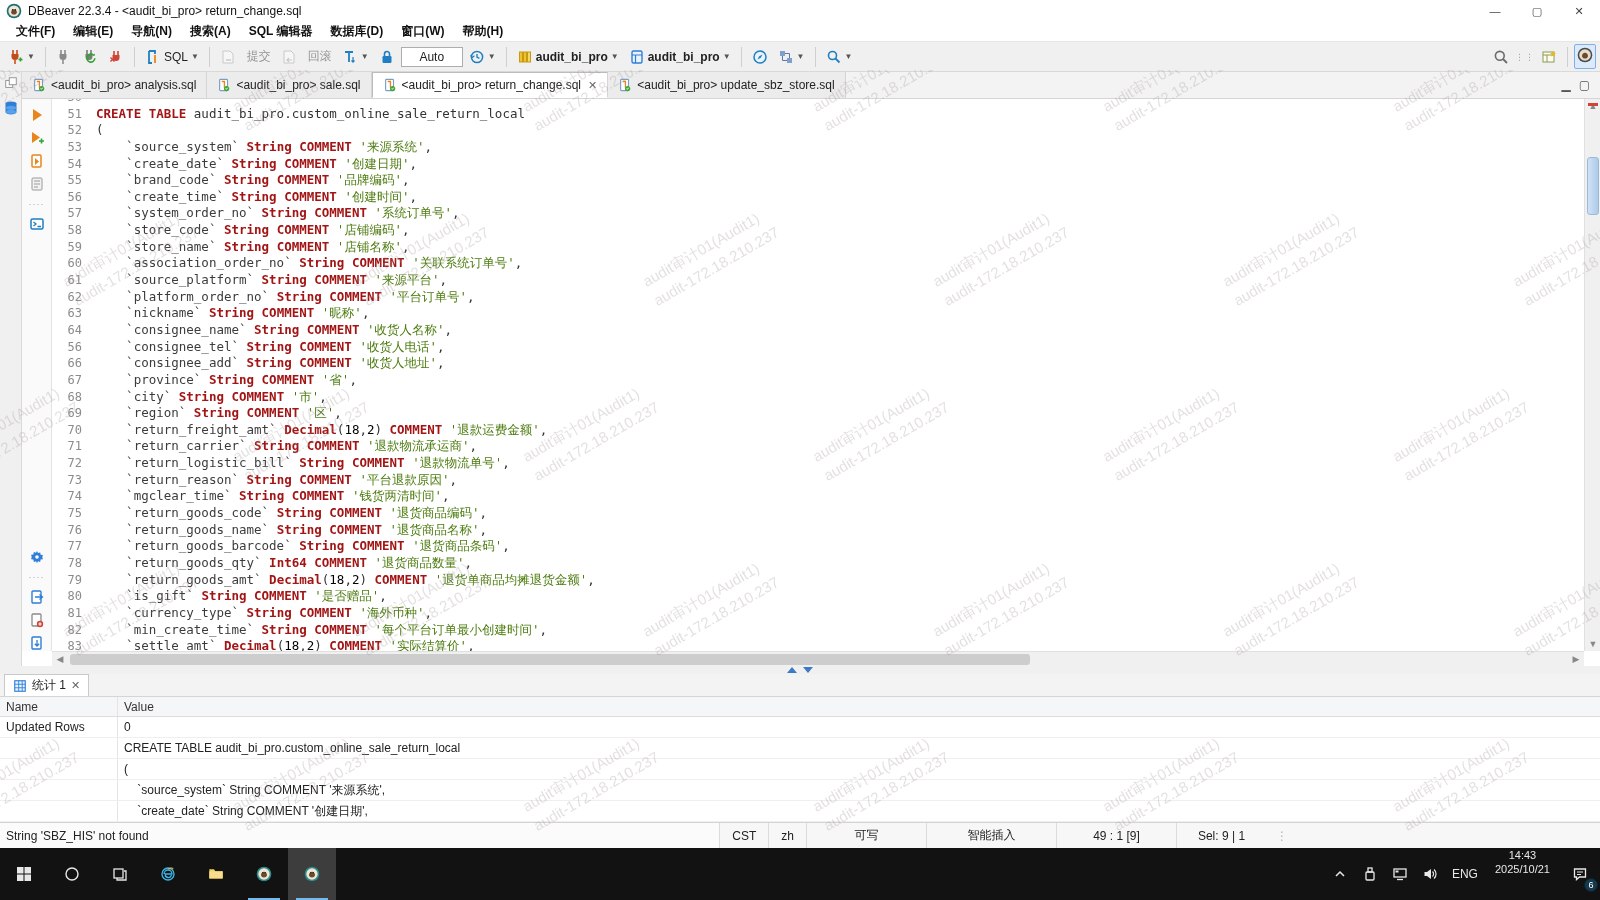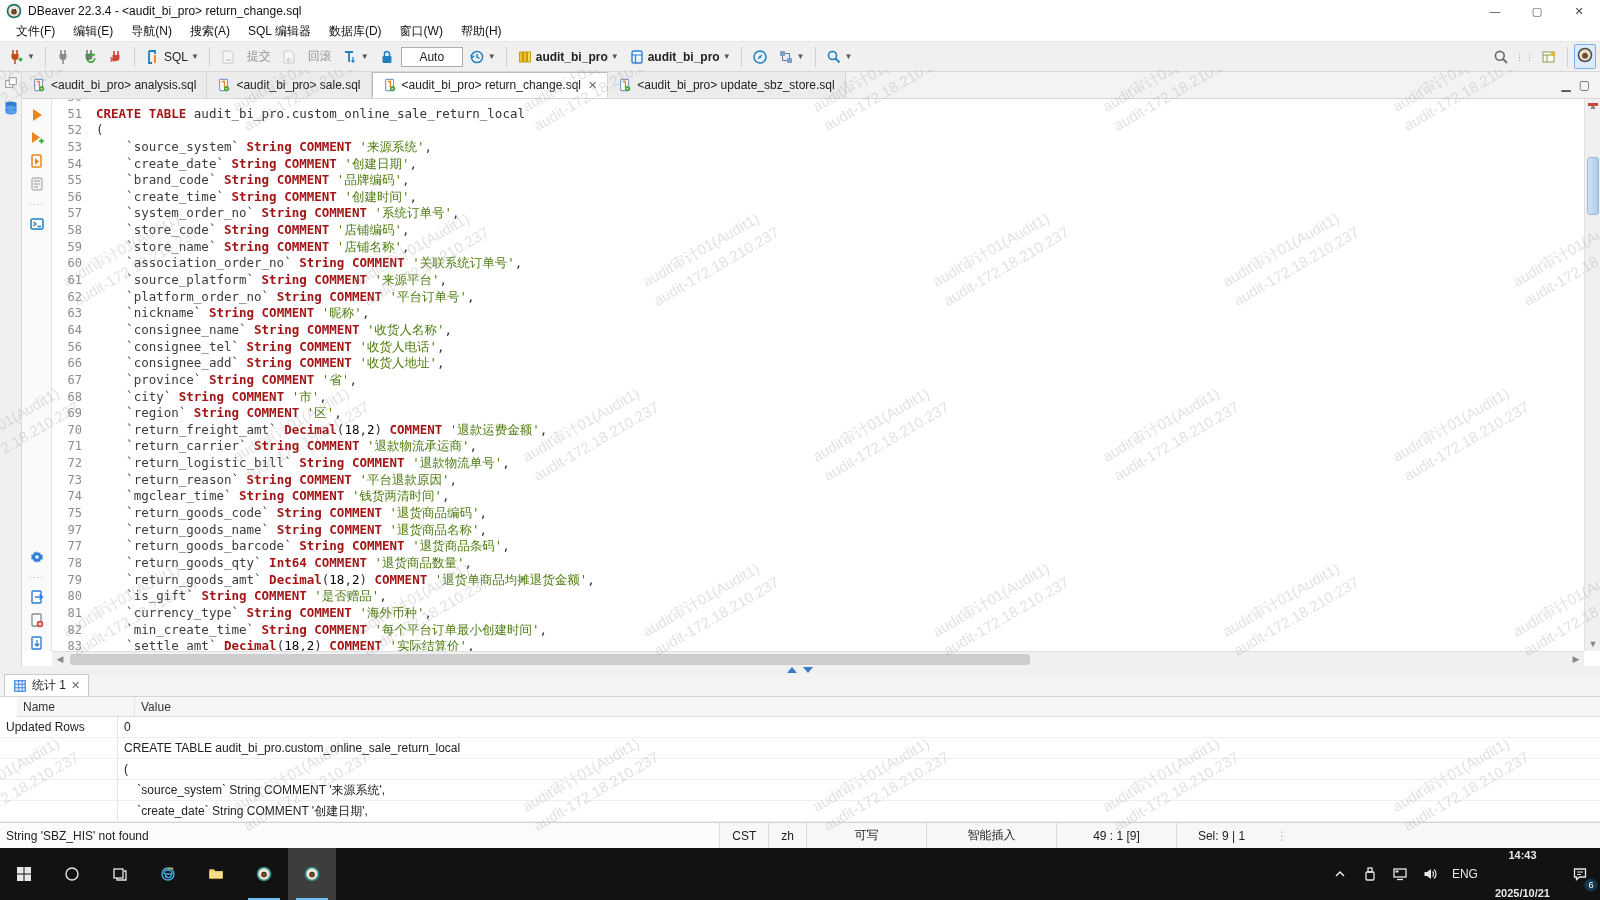--- a/index.html
+++ b/index.html
@@ -8,21 +8,21 @@
   #app { position:relative; width:1600px; height:900px; background:#fff; }
 
   
   .titlebar { position:absolute; top:0; left:0; right:0; height:22px; background:#fff; display:flex; align-items:center; padding-left:6px; }
   .titlebar .t-title { margin-left:6px; font-size:12px; color:#111; }
   .win-controls { margin-left:auto; display:flex; height:22px; }
   .win-btn { width:42px; height:22px; display:flex; align-items:center; justify-content:center; color:#444; font-size:11px; }
 
   
   .menubar { position:absolute; top:22px; left:0; right:0; height:20px; background:#fff; display:flex; align-items:center; padding-left:8px; gap:2px; border-bottom:1px solid #e6e6e6; }
-  .menu-item { padding:2px 8px; color:#111; }
+  .menu-item { padding:2px 8px; color:#111;font-weight:bold; }
 
   
   .toolbar { position:absolute; top:42px; left:0; right:0; height:30px; background:#f0f0f0; display:flex; align-items:center; padding:0 4px; gap:2px; border-bottom:1px solid #d9d9d9; }
   .tb-sep { width:1px; height:20px; background:#cfcfcf; margin:0 4px; }
   .tb-btn { display:inline-flex; align-items:center; gap:3px; padding:3px 4px; border-radius:2px; color:#222; }
   .tb-btn.disabled { opacity:.45;gap:11px; }
   .tb-label { font-size:12px; }
   .tb-label.bold { font-weight:bold; }
   .caret { font-size:8px; color:#555; }
   .combo { background:#fff; border:1px solid #adadad; padding:2px 10px; min-width:62px; text-align:center; }
@@ -70,40 +70,40 @@
   .sash .tri { width:0; height:0; border-left:5px solid transparent; border-right:5px solid transparent; }
   .tri.up { border-bottom:6px solid #3e79c4; }
   .tri.dn { border-top:6px solid #3e79c4; }
 
   
   .stats-tabs { position:absolute; top:674px; left:0; right:0; height:23px; background:#f3f3f3; border-bottom:1px solid #d5d5d5; display:flex; align-items:center; }
   .stats-tab { height:22px; background:#fff; border:1px solid #c9c9c9; border-bottom:none; display:flex; align-items:center; gap:5px; padding:0 8px; margin-left:4px; }
   .stats-tab .close { color:#666; font-size:11px; }
   .stats-table { position:absolute; top:697px; left:0; right:0; height:125px; background:#fff; overflow:hidden; font-size:12px; }
   .st-row { display:flex; height:21px; line-height:21px; border-bottom:1px solid #efefef; }
-  .st-row.header { background:#f5f6f7; border-bottom:1px solid #dcdcdc; color:#333; height:20px; line-height:20px;margin-left:17px; }
+  .st-row.header { background:#f5f6f7; border-bottom:1px solid #dcdcdc; color:#333; height:20px; line-height:20px; }
   .st-name { width:118px; padding:0 6px; border-right:1px solid #e4e4e4; flex:none; }
   .st-value { flex:1; padding:0 6px; white-space:pre; }
 
   
   .statusbar { position:absolute; top:822px; left:0; right:0; height:26px; background:#f7f7f7; border-top:1px solid #d4d4d4; display:flex; align-items:stretch; font-size:12px; color:#222; }
   .sb-msg { flex:1; display:flex; align-items:center; padding:0 6px; background:#fbfbfb; }
   .sb-seg { display:flex; align-items:center; justify-content:center; padding:0 12px; border-left:1px solid #dcdcdc; }
   .sb-handle { display:flex; align-items:center; padding:0 10px; color:#b5b5b5; letter-spacing:2px; }
 
   
   .taskbar { position:absolute; top:848px; left:0; right:0; height:52px; background:#121212; display:flex; align-items:stretch; color:#e8e8e8; }
   .tb-app { width:48px; display:flex; align-items:center; justify-content:center; position:relative; }
   .tb-app.running::after { content:""; position:absolute; bottom:0; left:8px; right:8px; height:2px; background:#76b9ed; }
   .tb-app.active { background:#3d3d3d; }
   .tb-app svg { width:24px; height:24px; }
   .tray { margin-left:auto; display:flex; align-items:center; gap:0; }
   .tray-item { height:100%; display:flex; align-items:center; justify-content:center; padding:0 7px; position:relative; }
   .tray-item svg { width:16px; height:16px; }
-  .clock { display:flex; flex-direction:column; align-items:center; justify-content:space-between; font-size:11px; line-height:14px; padding:0 10px;font-weight:bold; }
+  .clock { display:flex; flex-direction:column; align-items:center; justify-content:flex-start; font-size:11px; line-height:14px; padding:0 10px; }
   .badge { position:absolute; right:2px; bottom:8px; min-width:14px; height:14px; border-radius:7px; background:#16384c; color:#fff; font-size:9px; display:flex; align-items:center; justify-content:center; border:1px solid #0c2230; }
 
   
   #wm { position:absolute; top:70px; left:0; width:1600px; height:778px; pointer-events:none; z-index:50; overflow:hidden; }
   .wm-cell { position:absolute; transform:rotate(-30deg); color:rgba(165,152,152,.30); font-size:15px; line-height:22px; white-space:nowrap; }
 </style>
 </head>
 <body>
 
 <div id="app">
@@ -469,21 +469,21 @@
         <div class="code-line"><span class="ln">66</span><span class="code"><span class="tok-pl">    </span><span class="tok-id">`consignee_add`</span><span class="tok-pl"> </span><span class="tok-kw">String</span><span class="tok-pl"> </span><span class="tok-kw">COMMENT</span><span class="tok-pl"> </span><span class="tok-str">'收货人地址'</span><span class="tok-pl">,</span></span></div>
         <div class="code-line"><span class="ln">67</span><span class="code"><span class="tok-pl">    </span><span class="tok-id">`province`</span><span class="tok-pl"> </span><span class="tok-kw">String</span><span class="tok-pl"> </span><span class="tok-kw">COMMENT</span><span class="tok-pl"> </span><span class="tok-str">'省'</span><span class="tok-pl">,</span></span></div>
         <div class="code-line"><span class="ln">68</span><span class="code"><span class="tok-pl">    </span><span class="tok-id">`city`</span><span class="tok-pl"> </span><span class="tok-kw">String</span><span class="tok-pl"> </span><span class="tok-kw">COMMENT</span><span class="tok-pl"> </span><span class="tok-str">'市'</span><span class="tok-pl">,</span></span></div>
         <div class="code-line"><span class="ln">69</span><span class="code"><span class="tok-pl">    </span><span class="tok-id">`region`</span><span class="tok-pl"> </span><span class="tok-kw">String</span><span class="tok-pl"> </span><span class="tok-kw">COMMENT</span><span class="tok-pl"> </span><span class="tok-str">'区'</span><span class="tok-pl">,</span></span></div>
         <div class="code-line"><span class="ln">70</span><span class="code"><span class="tok-pl">    </span><span class="tok-id">`return_freight_amt`</span><span class="tok-pl"> </span><span class="tok-kw">Decimal</span><span class="tok-pl">(</span><span class="tok-num">18</span><span class="tok-pl">,</span><span class="tok-num">2</span><span class="tok-pl">)</span><span class="tok-pl"> </span><span class="tok-kw">COMMENT</span><span class="tok-pl"> </span><span class="tok-str">'退款运费金额'</span><span class="tok-pl">,</span></span></div>
         <div class="code-line"><span class="ln">71</span><span class="code"><span class="tok-pl">    </span><span class="tok-id">`return_carrier`</span><span class="tok-pl"> </span><span class="tok-kw">String</span><span class="tok-pl"> </span><span class="tok-kw">COMMENT</span><span class="tok-pl"> </span><span class="tok-str">'退款物流承运商'</span><span class="tok-pl">,</span></span></div>
         <div class="code-line"><span class="ln">72</span><span class="code"><span class="tok-pl">    </span><span class="tok-id">`return_logistic_bill`</span><span class="tok-pl"> </span><span class="tok-kw">String</span><span class="tok-pl"> </span><span class="tok-kw">COMMENT</span><span class="tok-pl"> </span><span class="tok-str">'退款物流单号'</span><span class="tok-pl">,</span></span></div>
         <div class="code-line"><span class="ln">73</span><span class="code"><span class="tok-pl">    </span><span class="tok-id">`return_reason`</span><span class="tok-pl"> </span><span class="tok-kw">String</span><span class="tok-pl"> </span><span class="tok-kw">COMMENT</span><span class="tok-pl"> </span><span class="tok-str">'平台退款原因'</span><span class="tok-pl">,</span></span></div>
         <div class="code-line"><span class="ln">74</span><span class="code"><span class="tok-pl">    </span><span class="tok-id">`mgclear_time`</span><span class="tok-pl"> </span><span class="tok-kw">String</span><span class="tok-pl"> </span><span class="tok-kw">COMMENT</span><span class="tok-pl"> </span><span class="tok-str">'钱货两清时间'</span><span class="tok-pl">,</span></span></div>
         <div class="code-line"><span class="ln">75</span><span class="code"><span class="tok-pl">    </span><span class="tok-id">`return_goods_code`</span><span class="tok-pl"> </span><span class="tok-kw">String</span><span class="tok-pl"> </span><span class="tok-kw">COMMENT</span><span class="tok-pl"> </span><span class="tok-str">'退货商品编码'</span><span class="tok-pl">,</span></span></div>
-        <div class="code-line"><span class="ln">97</span><span class="code"><span class="tok-pl">    </span><span class="tok-id">`return_goods_name`</span><span class="tok-pl"> </span><span class="tok-kw">String</span><span class="tok-pl"> </span><span class="tok-kw">COMMENT</span><span class="tok-pl"> </span><span class="tok-str">'退货商品名称'</span><span class="tok-pl">,</span></span></div>
+        <div class="code-line"><span class="ln">76</span><span class="code"><span class="tok-pl">    </span><span class="tok-id">`return_goods_name`</span><span class="tok-pl"> </span><span class="tok-kw">String</span><span class="tok-pl"> </span><span class="tok-kw">COMMENT</span><span class="tok-pl"> </span><span class="tok-str">'退货商品名称'</span><span class="tok-pl">,</span></span></div>
         <div class="code-line"><span class="ln">77</span><span class="code"><span class="tok-pl">    </span><span class="tok-id">`return_goods_barcode`</span><span class="tok-pl"> </span><span class="tok-kw">String</span><span class="tok-pl"> </span><span class="tok-kw">COMMENT</span><span class="tok-pl"> </span><span class="tok-str">'退货商品条码'</span><span class="tok-pl">,</span></span></div>
         <div class="code-line"><span class="ln">78</span><span class="code"><span class="tok-pl">    </span><span class="tok-id">`return_goods_qty`</span><span class="tok-pl"> </span><span class="tok-kw">Int64</span><span class="tok-pl"> </span><span class="tok-kw">COMMENT</span><span class="tok-pl"> </span><span class="tok-str">'退货商品数量'</span><span class="tok-pl">,</span></span></div>
         <div class="code-line"><span class="ln">79</span><span class="code"><span class="tok-pl">    </span><span class="tok-id">`return_goods_amt`</span><span class="tok-pl"> </span><span class="tok-kw">Decimal</span><span class="tok-pl">(</span><span class="tok-num">18</span><span class="tok-pl">,</span><span class="tok-num">2</span><span class="tok-pl">)</span><span class="tok-pl"> </span><span class="tok-kw">COMMENT</span><span class="tok-pl"> </span><span class="tok-str">'退货单商品均摊退货金额'</span><span class="tok-pl">,</span></span></div>
         <div class="code-line"><span class="ln">80</span><span class="code"><span class="tok-pl">    </span><span class="tok-id">`is_gift`</span><span class="tok-pl"> </span><span class="tok-kw">String</span><span class="tok-pl"> </span><span class="tok-kw">COMMENT</span><span class="tok-pl"> </span><span class="tok-str">'是否赠品'</span><span class="tok-pl">,</span></span></div>
         <div class="code-line"><span class="ln">81</span><span class="code"><span class="tok-pl">    </span><span class="tok-id">`currency_type`</span><span class="tok-pl"> </span><span class="tok-kw">String</span><span class="tok-pl"> </span><span class="tok-kw">COMMENT</span><span class="tok-pl"> </span><span class="tok-str">'海外币种'</span><span class="tok-pl">,</span></span></div>
         <div class="code-line"><span class="ln">82</span><span class="code"><span class="tok-pl">    </span><span class="tok-id">`min_create_time`</span><span class="tok-pl"> </span><span class="tok-kw">String</span><span class="tok-pl"> </span><span class="tok-kw">COMMENT</span><span class="tok-pl"> </span><span class="tok-str">'每个平台订单最小创建时间'</span><span class="tok-pl">,</span></span></div>
         <div class="code-line"><span class="ln">83</span><span class="code"><span class="tok-pl">    </span><span class="tok-id">`settle_amt`</span><span class="tok-pl"> </span><span class="tok-kw">Decimal</span><span class="tok-pl">(</span><span class="tok-num">18</span><span class="tok-pl">,</span><span class="tok-num">2</span><span class="tok-pl">)</span><span class="tok-pl"> </span><span class="tok-kw">COMMENT</span><span class="tok-pl"> </span><span class="tok-str">'实际结算价'</span><span class="tok-pl">,</span></span></div>
       </div>
   </div>
 

